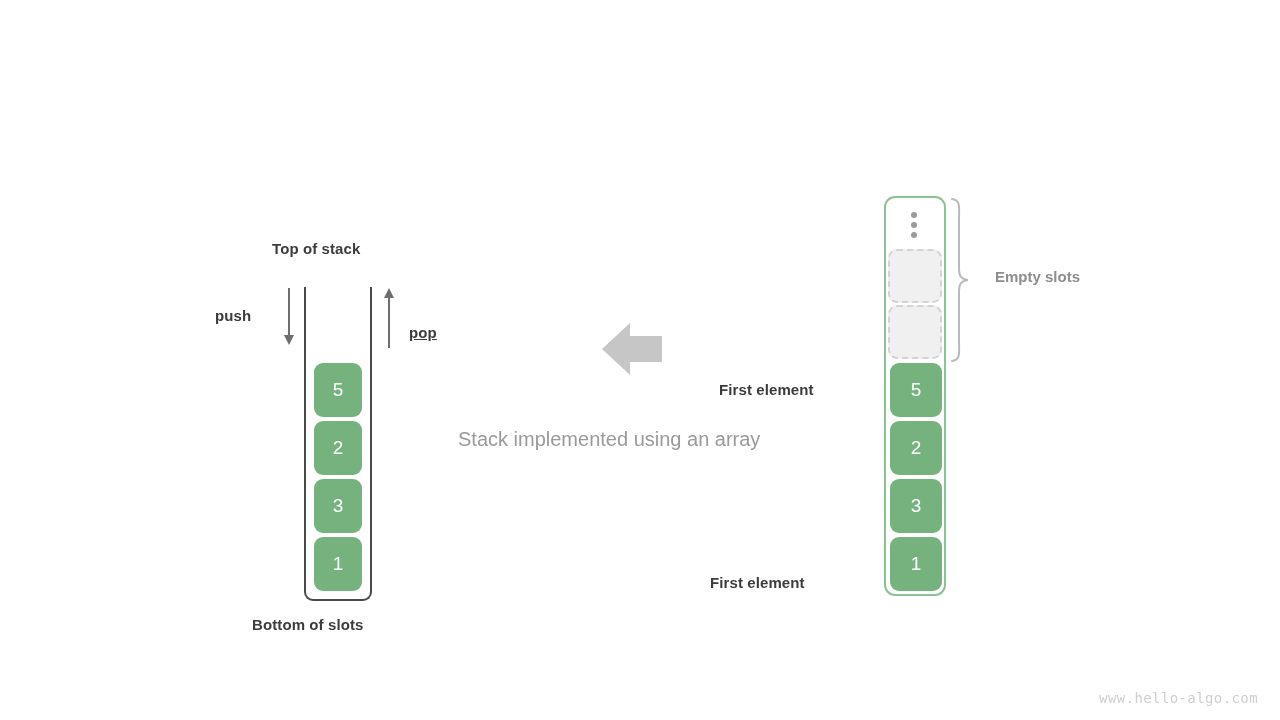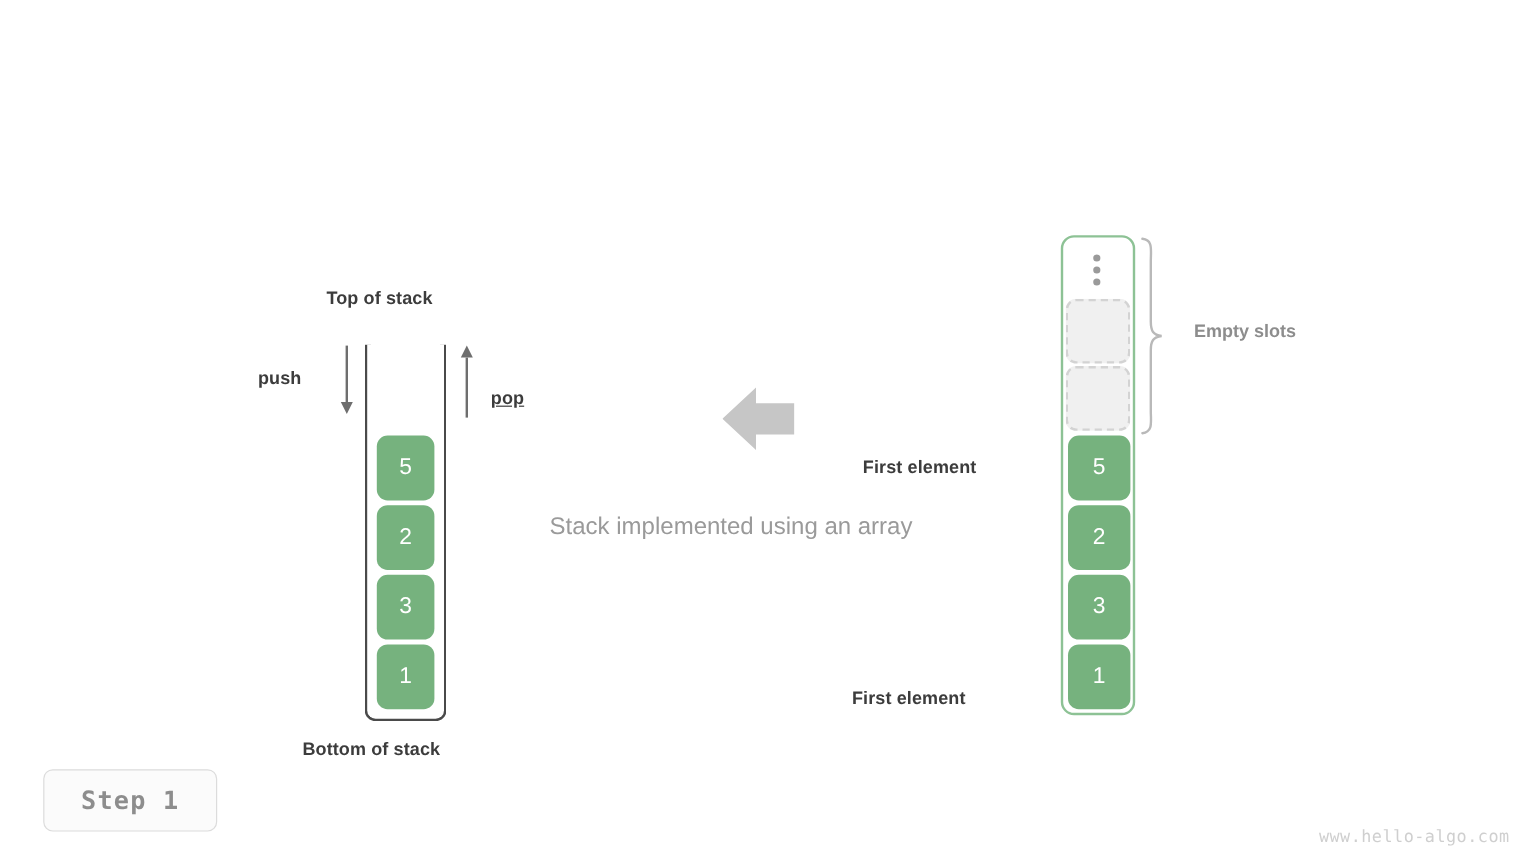--- a/index.html
+++ b/index.html
@@ -195,21 +195,21 @@
   <div class="arrow-line" style="left:388px; top:298px; height:50px;"></div>
   <div class="arrow-head-up" style="left:384px; top:288px;"></div>
 
   <div id="left-stack-walls"></div>
 
   <div class="cell" style="left:314px; top:363px;">5</div>
   <div class="cell" style="left:314px; top:421px;">2</div>
   <div class="cell" style="left:314px; top:479px;">3</div>
   <div class="cell" style="left:314px; top:537px;">1</div>
 
-  <div class="label-dark" style="left:252px; top:616px;">Bottom of stack</div>
+  <div class="label-dark" style="left:252px; top:616px;">Bottom of slots</div>
 
   <div id="transition-arrow">
     <svg width="60" height="56" viewBox="0 0 60 56" xmlns="http://www.w3.org/2000/svg">
       <polygon points="0,28 28,2 28,15 60,15 60,41 28,41 28,54" fill="#c6c6c6"></polygon>
     </svg>
   </div>
 
   <div class="caption" style="left:458px; top:428px;">Stack implemented using an array</div>
 
   <div id="array-container"></div>
@@ -233,17 +233,16 @@
   <div class="label-gray" style="left:995px; top:268px;">Empty slots</div>
 
   <div class="cell" style="left:890px; top:363px; width:52px;">5</div>
   <div class="cell" style="left:890px; top:421px; width:52px;">2</div>
   <div class="cell" style="left:890px; top:479px; width:52px;">3</div>
   <div class="cell" style="left:890px; top:537px; width:52px;">1</div>
 
   <div class="label-dark" style="left:719px; top:381px;">First element</div>
   <div class="label-dark" style="left:710px; top:574px;">First element</div>
 
-  <div id="step-badge">Step 1</div>
 
   <div id="watermark">www.hello-algo.com</div>
 
 </div>
 
 </body></html>

